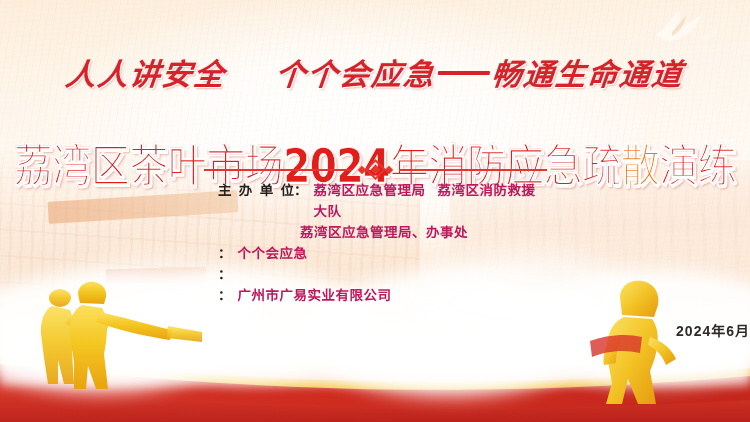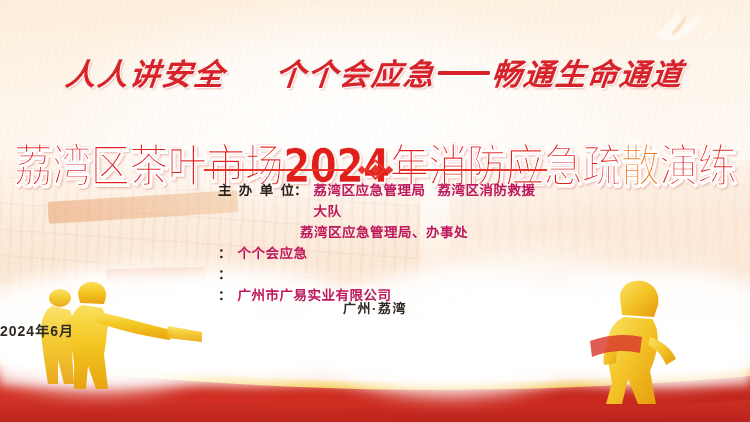--- a/index.html
+++ b/index.html
@@ -142,21 +142,21 @@
   .org-row .colon{font-weight:700;color:#231f1c;margin-right:6px;}
   .org-row .val{font-weight:600;color:#be185d;letter-spacing:.5px;}
   .org-row .val .gap{display:inline-block;width:12px;}
   .org-row.cont .lbl,.org-row.cont .colon{visibility:hidden;}
 
   .place{
     position:absolute;top:298px;left:0;right:0;text-align:center;
     font-size:13px;font-weight:600;color:#2f2a26;letter-spacing:1.5px;
   }
   .date{
-    position:absolute;top:320px;left:0;right:0;text-align:left;
+    position:absolute;top:320px;left:0;right:0;text-align:right;
     font-size:14px;font-weight:600;color:#2f2a26;letter-spacing:1px;
   }
 </style>
 </head>
 <body>
 
 <div class="poster">
 
   <div class="bg-base"></div>
   <div class="bg-building"></div>
@@ -287,17 +287,16 @@
       </div>
       <div class="org-row">
           <span class="colon">：</span>
       </div>
       <div class="org-row">
           <span class="colon">：</span>
           <span class="val">广州市广易实业有限公司</span>
       </div>
     </div>
 
-    <div class="place">广州·荔湾</div>
     <div class="date">2024年6月</div>
 
   </div>
 </div>
 
 </body></html>

